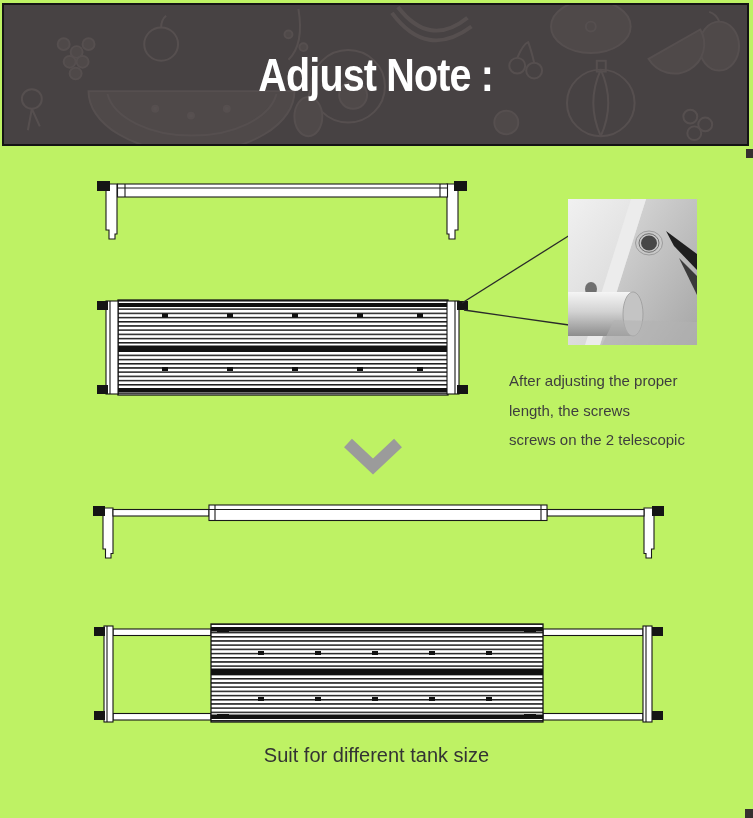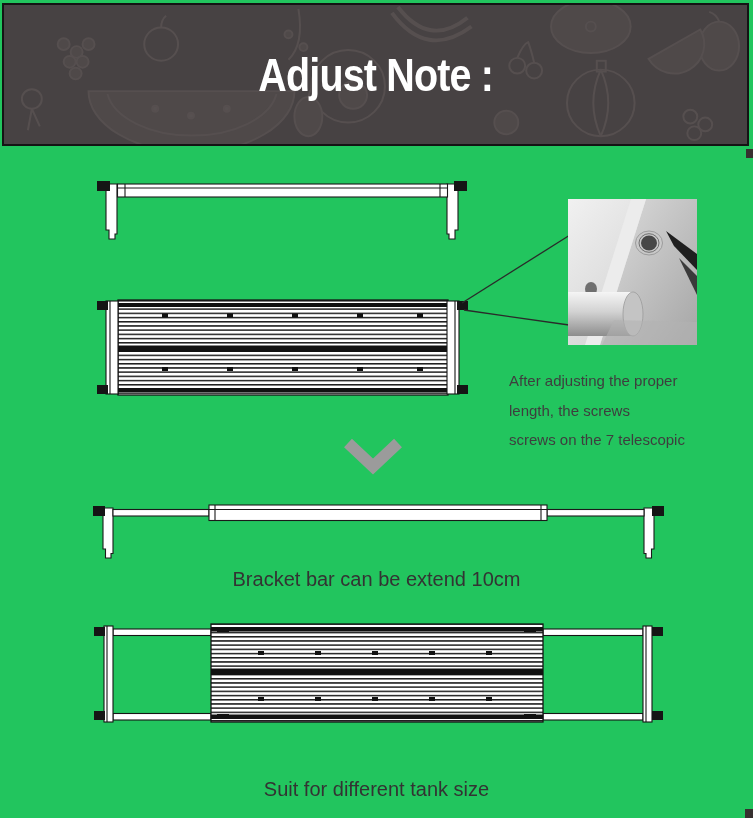--- a/index.html
+++ b/index.html
@@ -1,17 +1,17 @@
 <!DOCTYPE html>
 <html><head>
 <meta charset="utf-8">
 <style>
   html,body{margin:0;padding:0;background:#ffffff;}
   .page{
-    position:relative;width:753px;height:818px;background:#22c55e;overflow:hidden;
+    position:relative;width:753px;height:818px;background:#bef264;overflow:hidden;
     font-family:"Liberation Sans",sans-serif;
   }
   
   .banner{
     position:absolute;left:2px;top:3px;width:747px;height:143px;
     background:#474243;border:2px solid #141414;box-sizing:border-box;
     display:flex;align-items:center;justify-content:center;overflow:hidden;
   }
   .banner .doodles{position:absolute;left:0;top:0;width:100%;height:100%;}
   .banner h1{
@@ -22,21 +22,21 @@
   .diagram{position:absolute;left:0;top:0;width:753px;height:818px;}
   
   .note{
     position:absolute;left:509px;top:350px;color:#3e3e3e;
     font-size:15px;line-height:29.5px;white-space:nowrap;margin-top:16px;
   }
   .caption{
     position:absolute;left:0;width:753px;text-align:center;color:#333333;font-size:20px;
   }
   .caption-extend{top:568px;}
-  .caption-tank{top:744px;margin-top:34px;}
+  .caption-tank{top:744px;}
 </style>
 </head>
 <body>
 
 <div class="page">
 
   <header class="banner">
     <svg class="doodles" viewBox="0 0 747 142" preserveAspectRatio="none">
       <g stroke="#5a5353" fill="none" stroke-width="2" opacity="0.8">
 
@@ -245,19 +245,18 @@
 
     <g fill="#36302f">
       <rect x="746" y="149" width="7" height="9"></rect>
       <rect x="745" y="809" width="8" height="9"></rect>
     </g>
   </svg>
 
   <div class="note">
     <div>After adjusting the proper</div>
     <div>length, the screws</div>
-    <div>screws on the 7 telescopic</div>
+    <div>screws on the 2 telescopic</div>
   </div>
 
-  <div class="caption caption-extend">Bracket bar can be extend 10cm</div>
   <div class="caption caption-tank">Suit for different tank size</div>
 
 </div>
 
 </body></html>

